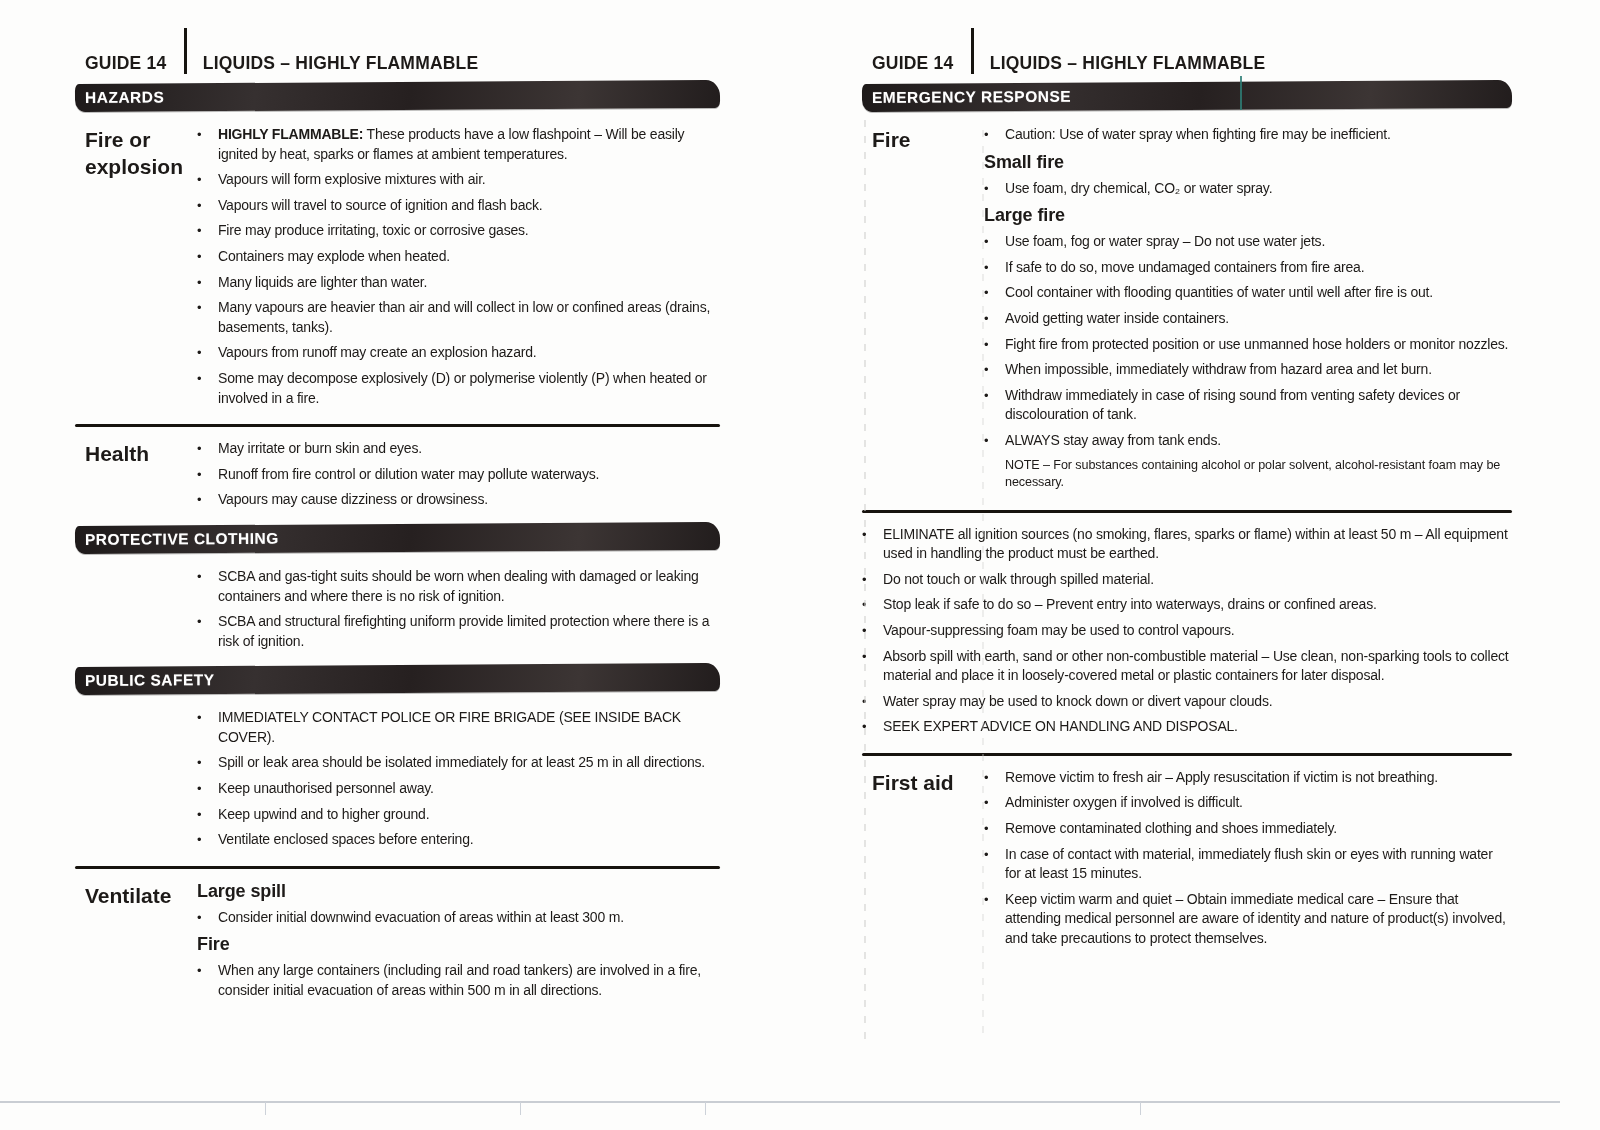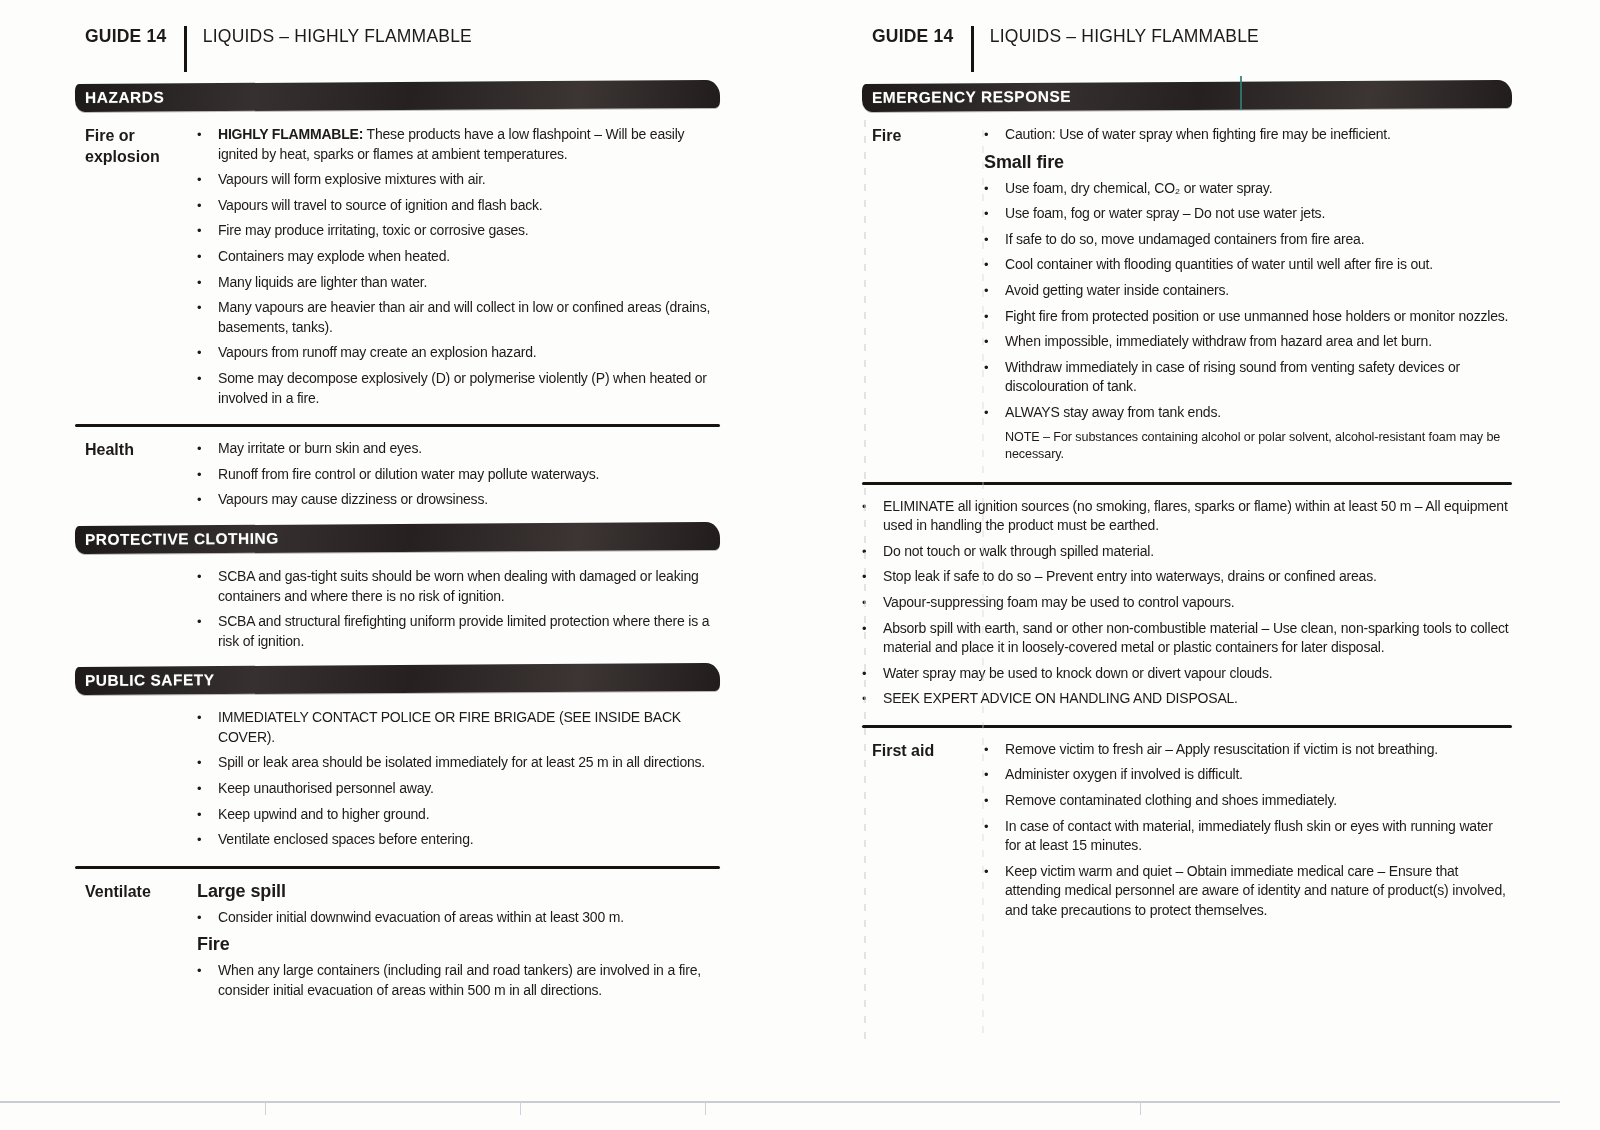--- a/index.html
+++ b/index.html
@@ -11,27 +11,27 @@
     overflow:hidden;
     position:relative;
   }
   .sheet{position:absolute;inset:0;background:#fdfdfc;}
 
   .page{position:absolute;top:26px;}
   .page-left{left:75px;width:645px;}
   .page-right{left:862px;width:650px;}
 
   .page-header{
-    display:flex;align-items:flex-start;
+    display:flex;align-items:flex-end;
     padding-left:10px;height:48px;
     margin-bottom:4px;
   }
   .guide{font-size:17.5px;font-weight:700;letter-spacing:.2px;white-space:nowrap;}
   .vbar{width:2.5px;height:46px;background:#17140f;margin:0 16px 0 18px;flex:0 0 auto;}
-  .title{font-size:17.5px;font-weight:400;margin:0;letter-spacing:.2px;white-space:nowrap;}
+  .title{font-size:17.5px;font-weight:700;margin:0;letter-spacing:.2px;white-space:nowrap;}
 
   .bar{
     height:28px;
     margin:8px 0 12px 0;
     background:linear-gradient(98deg,#1e1a1a 0%,#363030 28%,#262020 52%,#3c3534 78%,#221d1d 100%);
     border-radius:4px 14px 5px 10px / 7px 16px 7px 12px;
     transform:rotate(-0.35deg);
     display:flex;align-items:center;
     padding:0 0 0 10px;
     box-shadow:0 1px 0 rgba(0,0,0,.25);
@@ -41,21 +41,21 @@
     letter-spacing:.5px;
     text-shadow:0 0 1px rgba(255,255,255,.35);
   }
 
   .rule{height:3px;background:#17130e;margin:10px 0 9px 0;border-radius:2px;}
 
   .row{display:flex;margin-bottom:4px;}
   .row-label{
     flex:0 0 122px;width:122px;box-sizing:border-box;
     padding:4px 6px 0 10px;
-    font-weight:700;font-size:16px;line-height:1.3;
+    font-weight:700;font-size:21px;line-height:1.3;
   }
   .row-body{flex:1;min-width:0;padding-top:1px;}
   .row-body > :first-child{margin-top:2px;}
 
   .item{display:flex;margin:6px 0;font-size:14px;line-height:1.4;letter-spacing:-0.2px;}
   .item .dot{flex:0 0 21px;width:21px;font-size:13px;line-height:1.5;}
   .item .itext{flex:1;min-width:0;}
   .item.bold .itext{font-weight:400;}
   .bp{font-weight:700;}
 
@@ -226,20 +226,21 @@
           <div class="row-body">
             <div class="item bold">
               <span class="dot">•</span>
               <span class="itext">Caution: Use of water spray when fighting fire may be inefficient.</span>
             </div>
             <div class="sub">Small fire</div>
             <div class="item">
               <span class="dot">•</span>
               <span class="itext">Use foam, dry chemical, CO₂ or water spray.</span>
             </div>
+            <div class="sub">Large fire</div>
             <div class="item">
               <span class="dot">•</span>
               <span class="itext">Use foam, fog or water spray – Do not use water jets.</span>
             </div>
             <div class="item">
               <span class="dot">•</span>
               <span class="itext">If safe to do so, move undamaged containers from fire area.</span>
             </div>
             <div class="item">
               <span class="dot">•</span>

